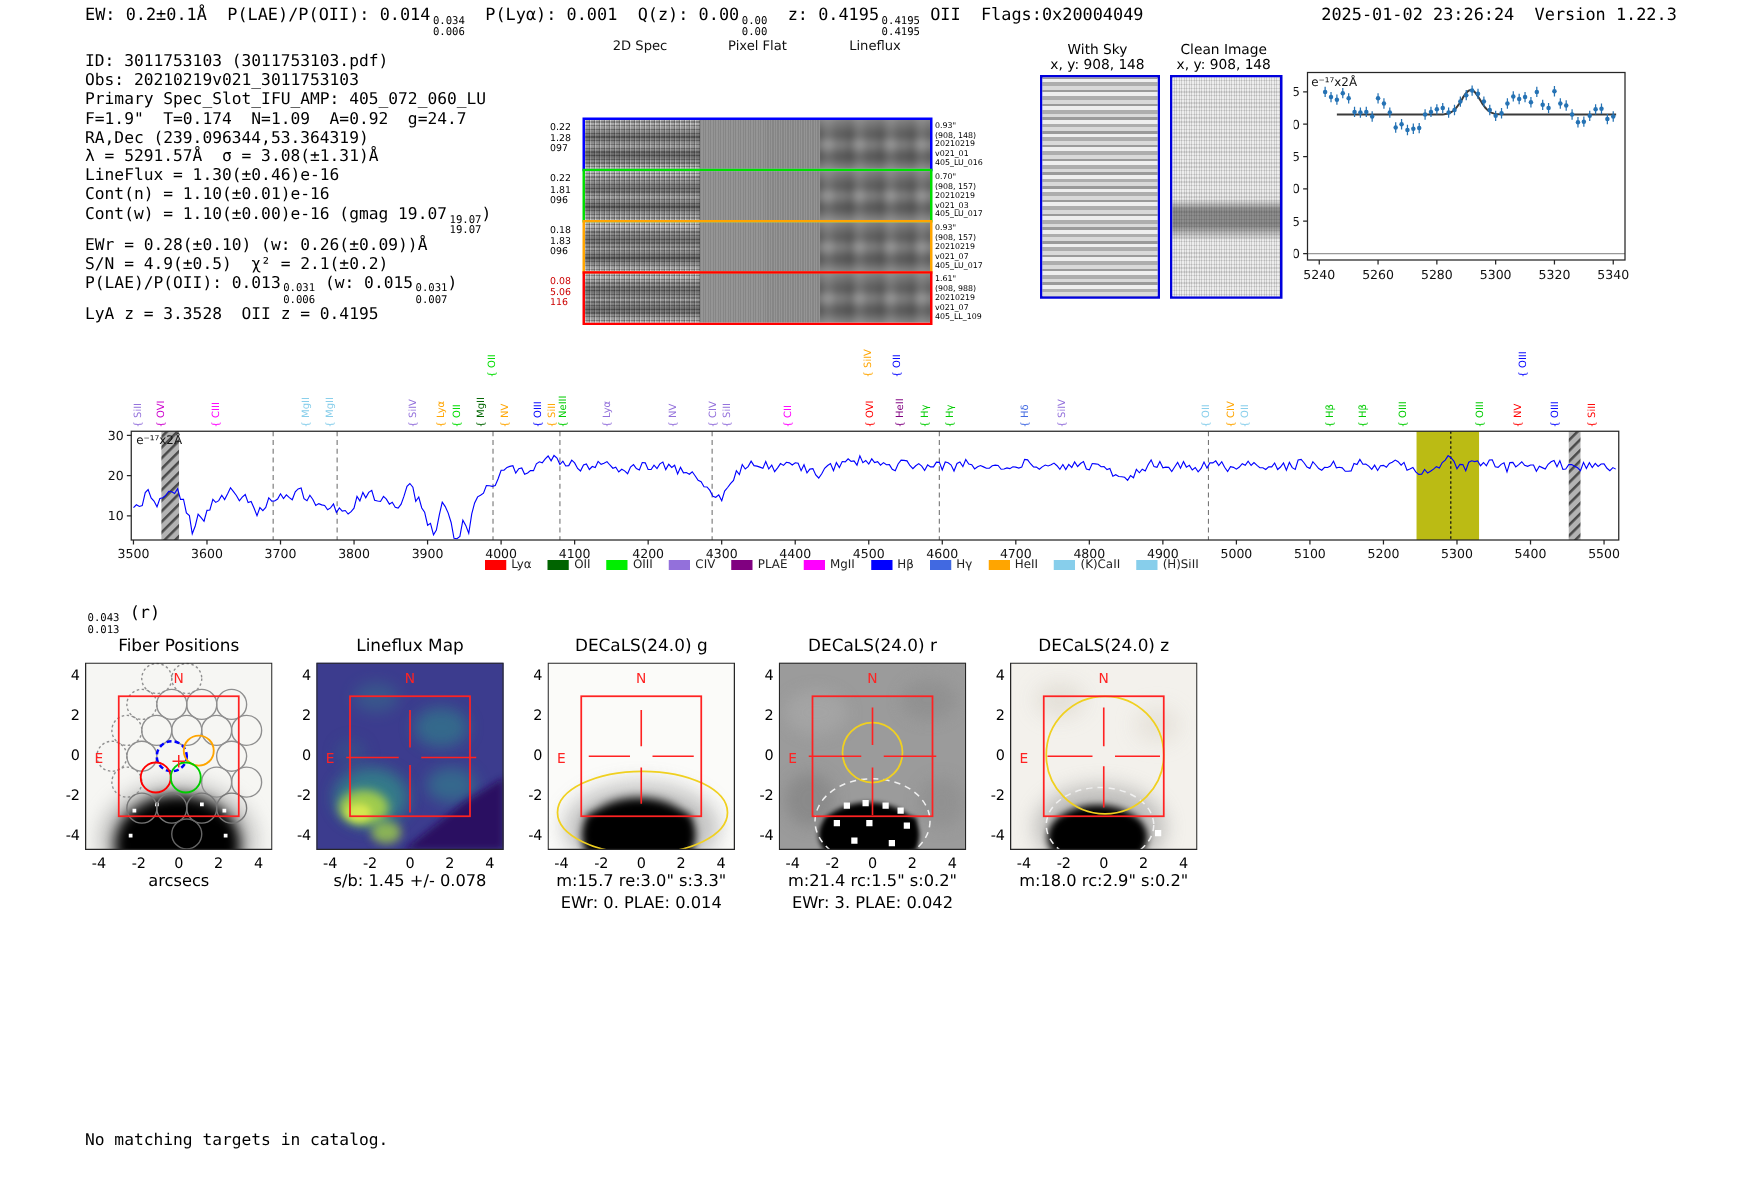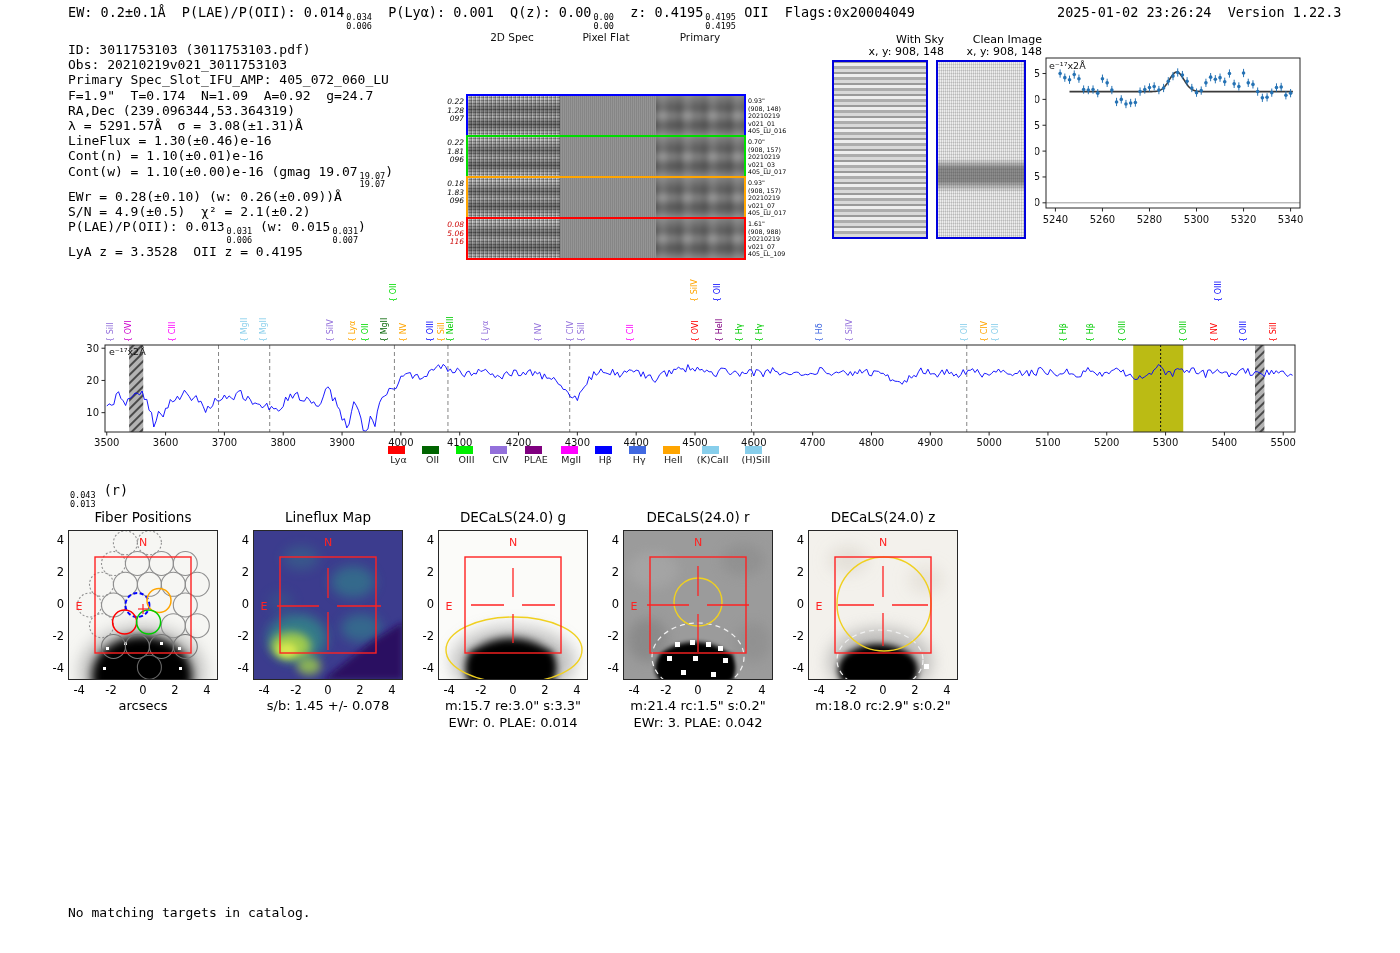--- a/index.html
+++ b/index.html
@@ -36,33 +36,33 @@
     filter:blur(3px);}
   .t-sky{background:
     repeating-linear-gradient(0deg, #eeeeee 0 3px, #9a9a9a 3px 5px, #d9d9d9 5px 8px, #adadad 8px 11px),
     repeating-linear-gradient(90deg, rgba(0,0,0,0.06) 0 2px, rgba(255,255,255,0.05) 2px 5px);
     filter:blur(0.5px);}
   .t-clean{background:
     linear-gradient(180deg, rgba(0,0,0,0) 0 55%, rgba(45,45,45,0.5) 60% 67%, rgba(0,0,0,0) 73%),
     repeating-linear-gradient(90deg, rgba(0,0,0,0.12) 0 1px, rgba(255,255,255,0.10) 1px 2px),
     repeating-linear-gradient(0deg, rgba(0,0,0,0.10) 0 1px, rgba(255,255,255,0.08) 1px 3px),
     #e9e9e9; filter:blur(0.3px);}
-  .llab{position:absolute;left:-28px;top:2px;width:24px;text-align:right;
-        font-size:7.5px;line-height:8.5px;white-space:pre;font-style:italic;}
+  .llab{position:absolute;left:-28px;top:2px;width:24px;
+        font-size:7.5px;line-height:8.5px;white-space:pre;}
   .rlab{position:absolute;left:280px;top:1px;width:64px;font-size:6.3px;line-height:7.5px;
         white-space:pre;color:#000;}
   .wlab{font-size:8px;line-height:9px;top:12px;}
   .skybox{position:absolute;border:2px solid #0000dd;overflow:hidden;}
-  .skytitle{position:absolute;text-align:right;font-size:11px;line-height:12px;}
+  .skytitle{position:absolute;text-align:center;font-size:11px;line-height:12px;}
   
   .line-label{position:absolute;transform-origin:0 100%;transform:rotate(-90deg);
               font-size:8px;line-height:10px;height:10px;white-space:pre;}
   
   #legend{position:absolute;left:388px;top:446px;display:flex;gap:13px;align-items:center;}
-  .litem{display:flex;align-items:center;font-size:9.5px;color:#222;flex-direction:column;}
+  .litem{display:flex;align-items:center;font-size:9.5px;color:#222;}
   .litem .sw{width:17px;height:8px;margin-right:4px;display:inline-block;}
   
   #decals-line{position:absolute;left:68px;top:482px;font-size:13.5px;}
   
   .cutout{position:absolute;top:530px;width:150px;height:150px;}
   .cutout svg{position:absolute;left:0;top:0;}
   .ctitle{position:absolute;left:-10px;top:-21px;width:170px;text-align:center;font-size:13.5px;}
   .tick-x{position:absolute;top:153px;width:26px;text-align:center;font-size:11.5px;}
   .tick-y{position:absolute;left:-26px;width:22px;text-align:right;font-size:11.5px;}
   .cap{position:absolute;left:-25px;width:200px;text-align:center;font-size:13px;}
@@ -74,21 +74,21 @@
 
 <div class="page">
 
   <div id="hdr-left" class="mono"><span>EW: 0.2±0.1Å  P(LAE)/P(OII): 0.014</span><span class="stack"><span>0.034</span><span>0.006</span></span><span>  P(Lyα): 0.001  Q(z): 0.00</span><span class="stack"><span>0.00</span><span>0.00</span></span><span>  z: 0.4195</span><span class="stack"><span>0.4195</span><span>0.4195</span></span><span> OII  Flags:0x20004049</span></div>
   <div id="hdr-right" class="mono">2025-01-02 23:26:24  Version 1.22.3</div>
 
   <div id="info-block" class="mono"><div><span>ID: 3011753103 (3011753103.pdf)</span></div><div><span>Obs: 20210219v021_3011753103</span></div><div><span>Primary Spec_Slot_IFU_AMP: 405_072_060_LU</span></div><div><span>F=1.9"  T=0.174  N=1.09  A=0.92  g=24.7</span></div><div><span>RA,Dec (239.096344,53.364319)</span></div><div><span>λ = 5291.57Å  σ = 3.08(±1.31)Å</span></div><div><span>LineFlux = 1.30(±0.46)e-16</span></div><div><span>Cont(n) = 1.10(±0.01)e-16</span></div><div><span>Cont(w) = 1.10(±0.00)e-16 (gmag 19.07</span><span class="stack"><span>19.07</span><span>19.07</span></span><span>)</span></div><div><span>EWr = 0.28(±0.10) (w: 0.26(±0.09))Å</span></div><div><span>S/N = 4.9(±0.5)  χ² = 2.1(±0.2)</span></div><div><span>P(LAE)/P(OII): 0.013</span><span class="stack"><span>0.031</span><span>0.006</span></span><span> (w: 0.015</span><span class="stack"><span>0.031</span><span>0.007</span></span><span>)</span></div><div><span>LyA z = 3.3528  OII z = 0.4195</span></div></div>
 
   <div class="ptitle" style="left:466px;top:31px;width:92px">2D Spec</div>
   <div class="ptitle" style="left:558px;top:31px;width:96px">Pixel Flat</div>
-  <div class="ptitle" style="left:654px;top:31px;width:92px">Primary</div>
+  <div class="ptitle" style="left:654px;top:31px;width:92px">Lineflux</div>
 
   <div id="rows-2d">
       <div class="srow" style="top: 94px; border-color: rgb(0, 0, 255);">
         <div class="col" style="left: 0px; width: 92px;">
           <div class="fill t-noise"></div>
         </div>
         <div class="col" style="left: 92px; width: 96px;">
           <div class="fill t-flat"></div>
         </div>
         <div class="col" style="left: 188px; width: 88px;">

